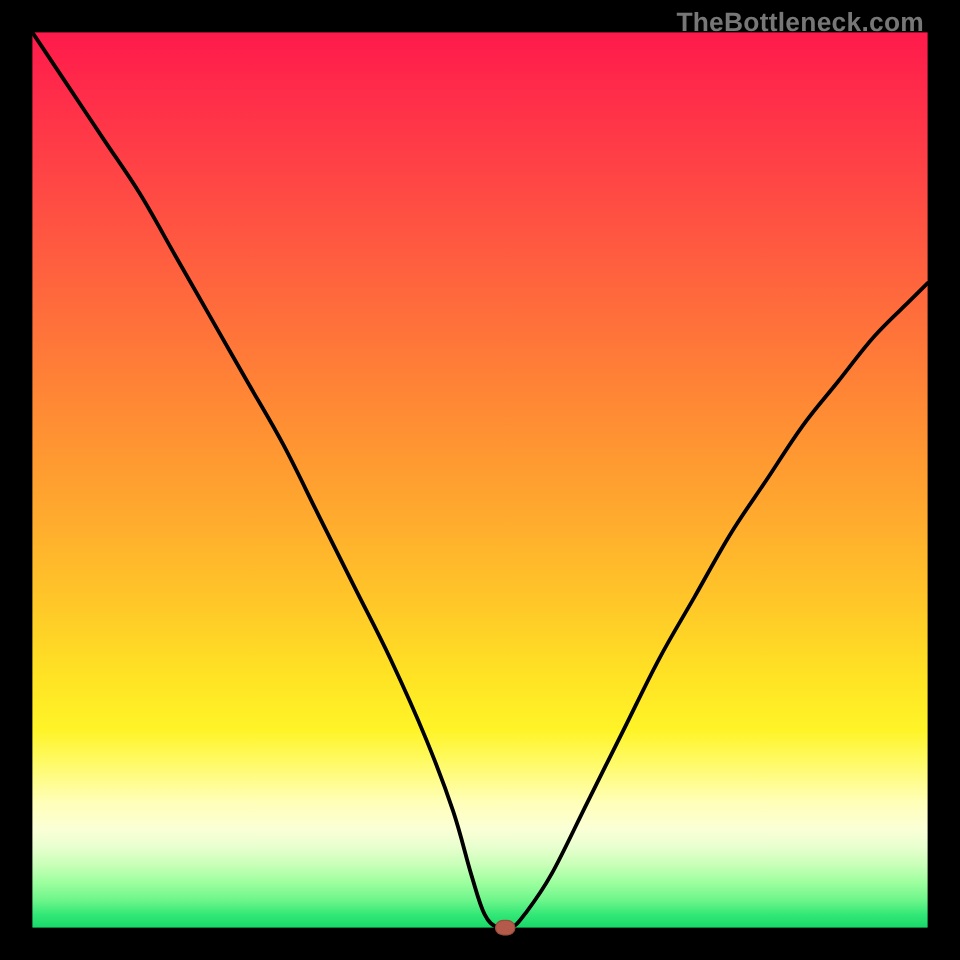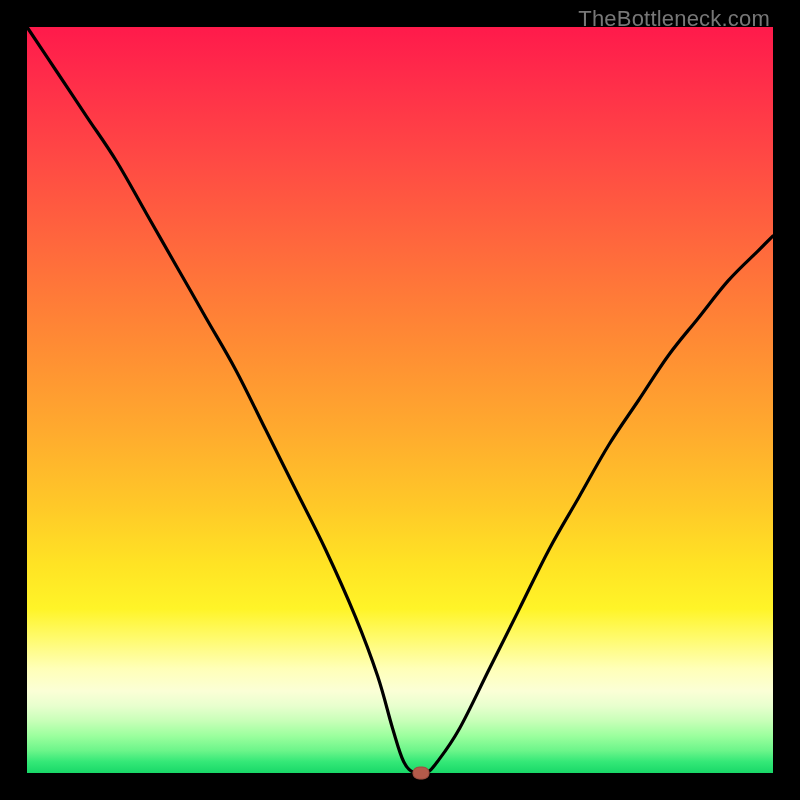--- a/index.html
+++ b/index.html
@@ -46,21 +46,21 @@
       #18d868 100%
     );
   }
   .watermark {
     position: absolute;
     top: 6px;
     right: 30px;
     color: #777;
     font-size: 22px;
     letter-spacing: 0.2px;
-    font-weight: 400;
+    font-weight: 700;
     z-index: 5;
     user-select: none;
   }
   svg.curve {
     position: absolute;
     left: 0;
     top: 0;
     width: 746px;
     height: 746px;
     overflow: visible;

